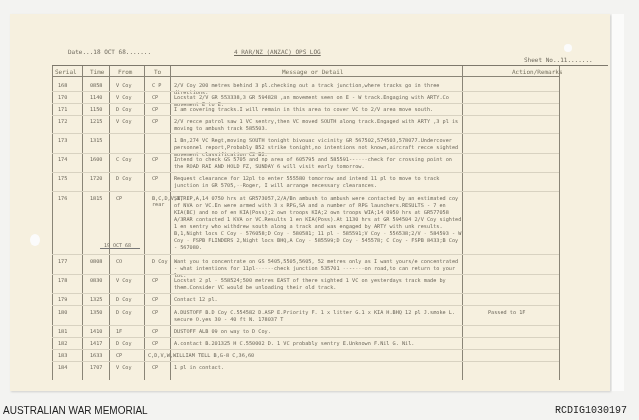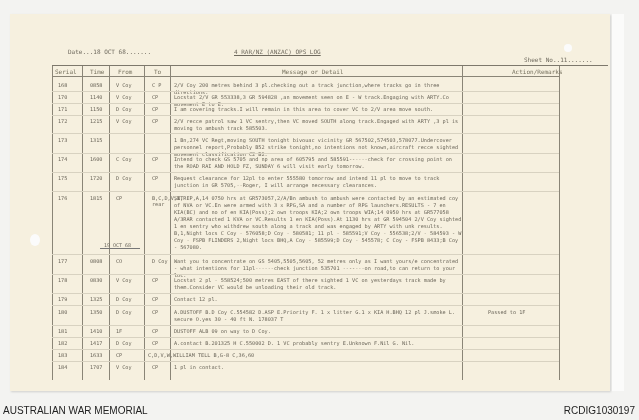--- a/index.html
+++ b/index.html
@@ -54,21 +54,21 @@
   }
   .hole2 {
     position:absolute; left:564px; top:44px; width:8px; height:8px; border-radius:50%;
     background:#fbfbfb;
   }
   .footer {
     position:absolute; top:405px; font-family:"Liberation Sans", sans-serif;
     font-size:10px; color:#222;
   }
   .footer-left { left:3px; }
-  .footer-right { right:4px; }
+  .footer-right { right:12px;font-family:Liberation Mono, monospace; }
 </style>
 </head>
 <body>
 
 <div class="paper"></div>
 <div class="paper-edge"></div>
 <div class="hole"></div>
 <div class="hole2"></div>
 
 <div class="hdr hdr-date">

